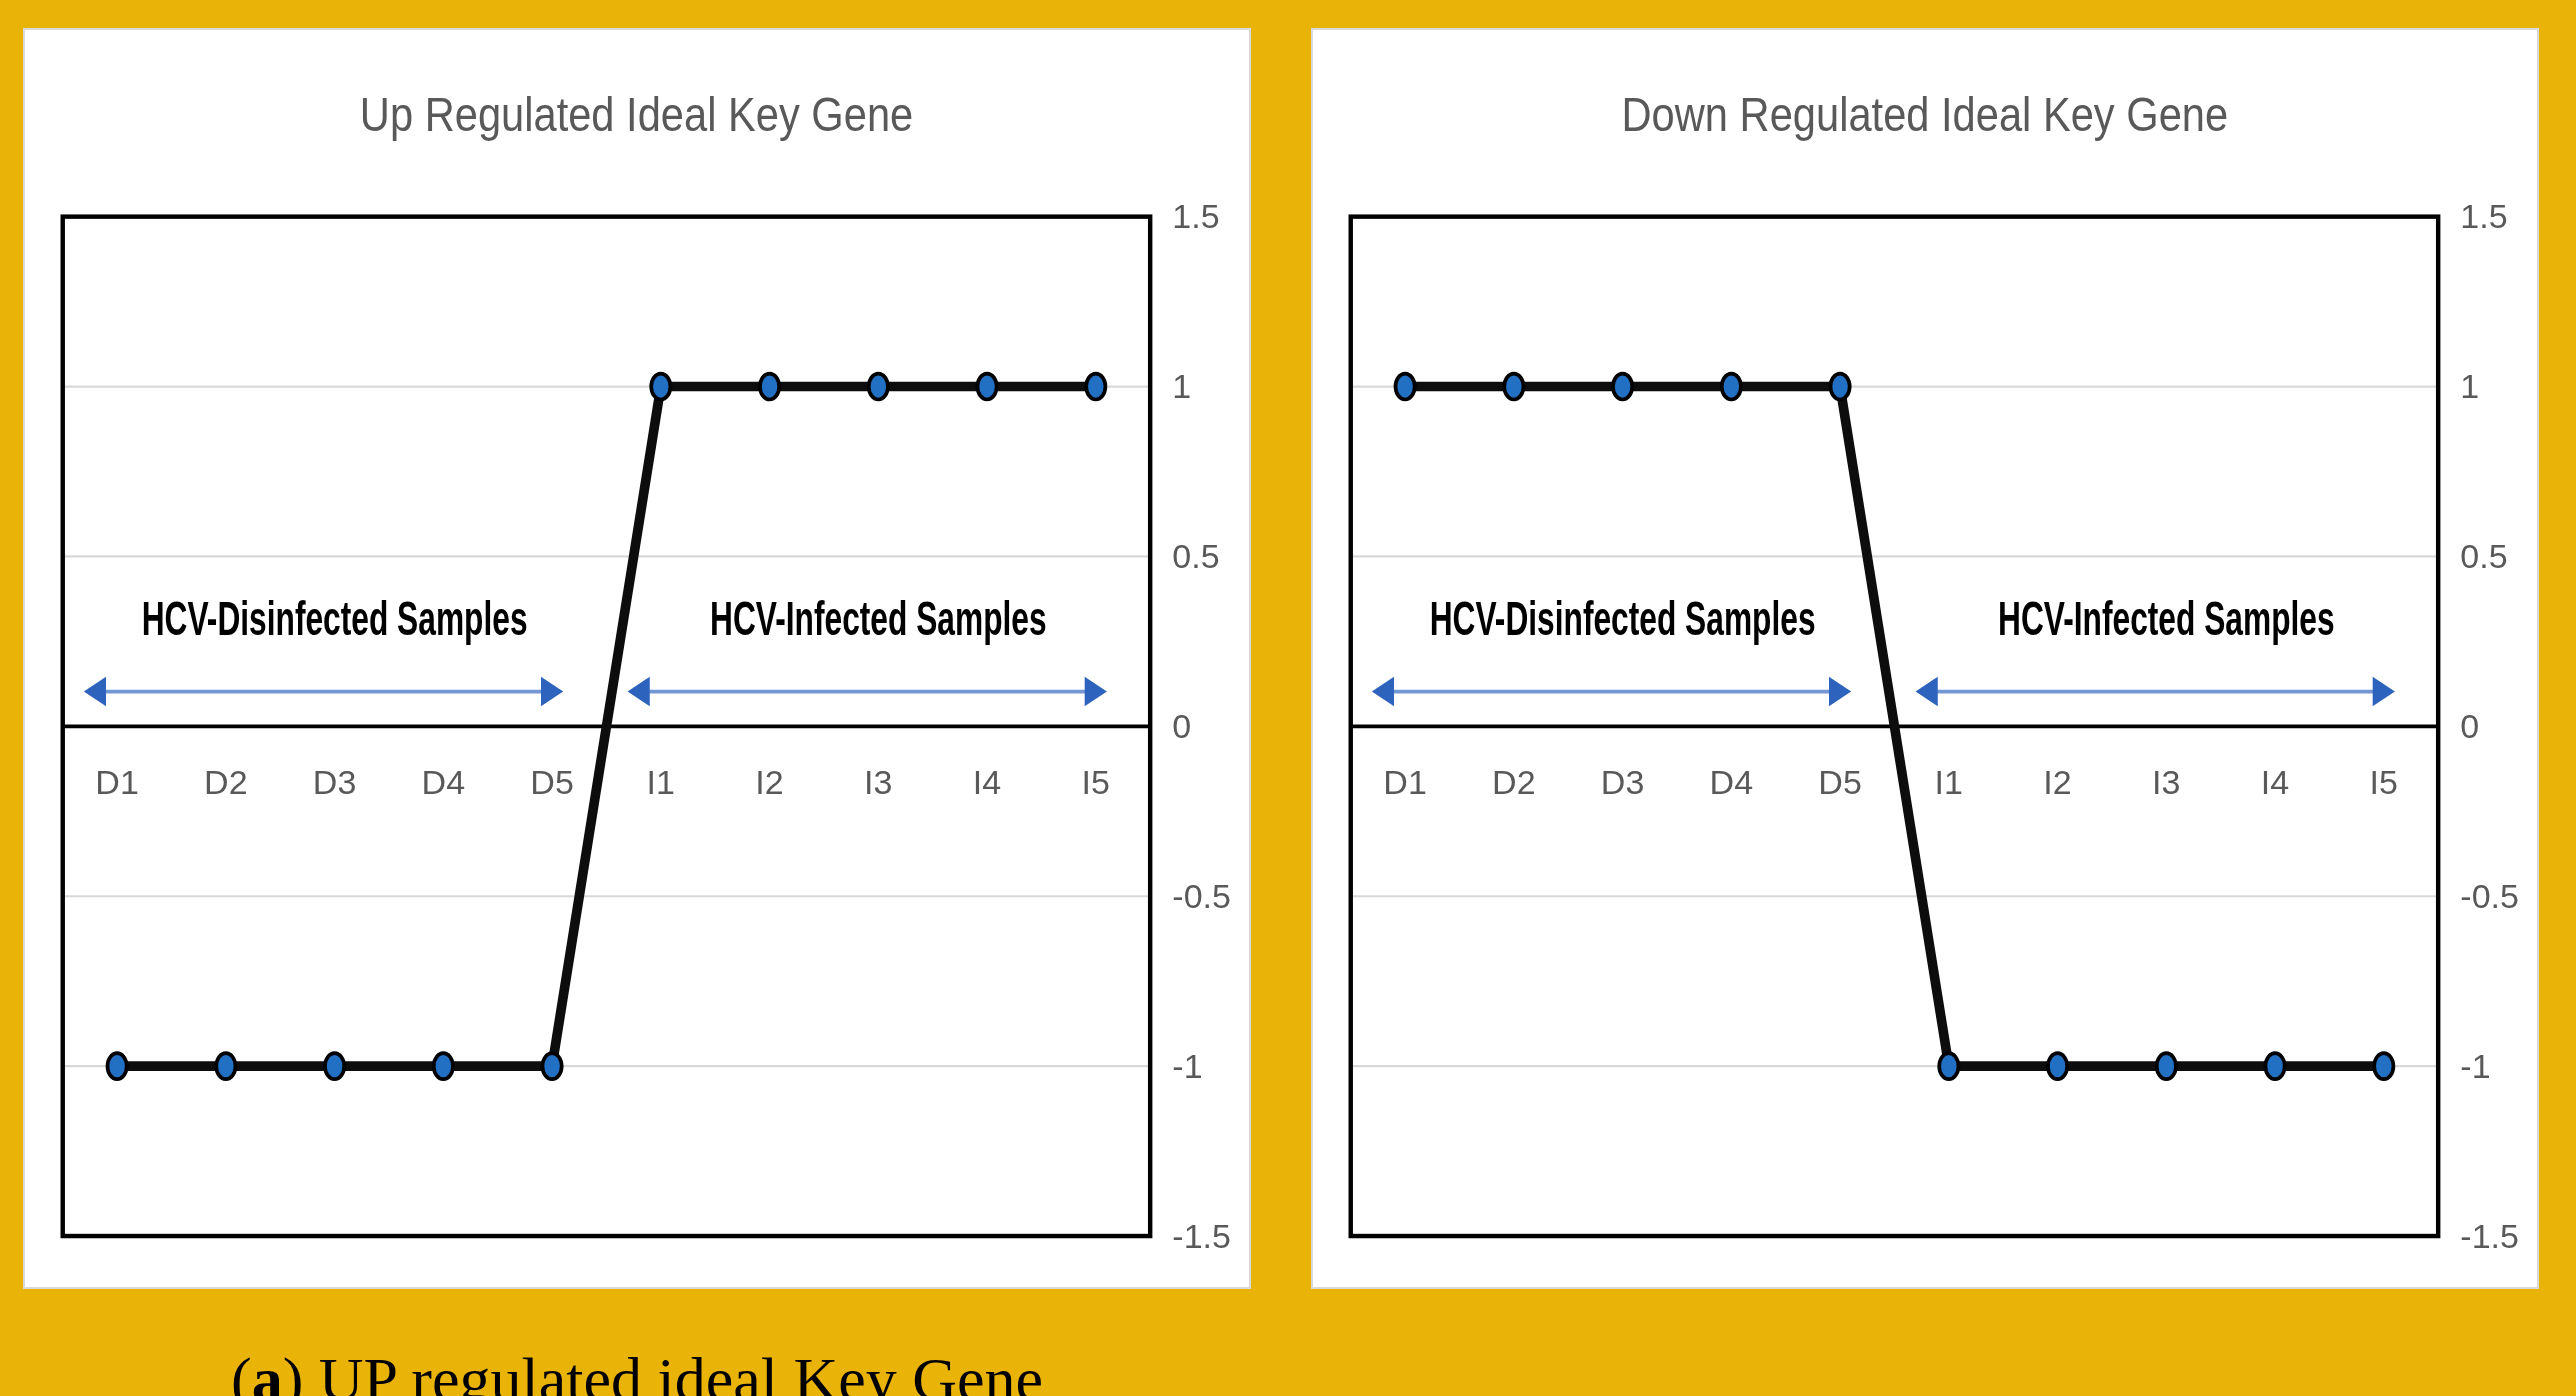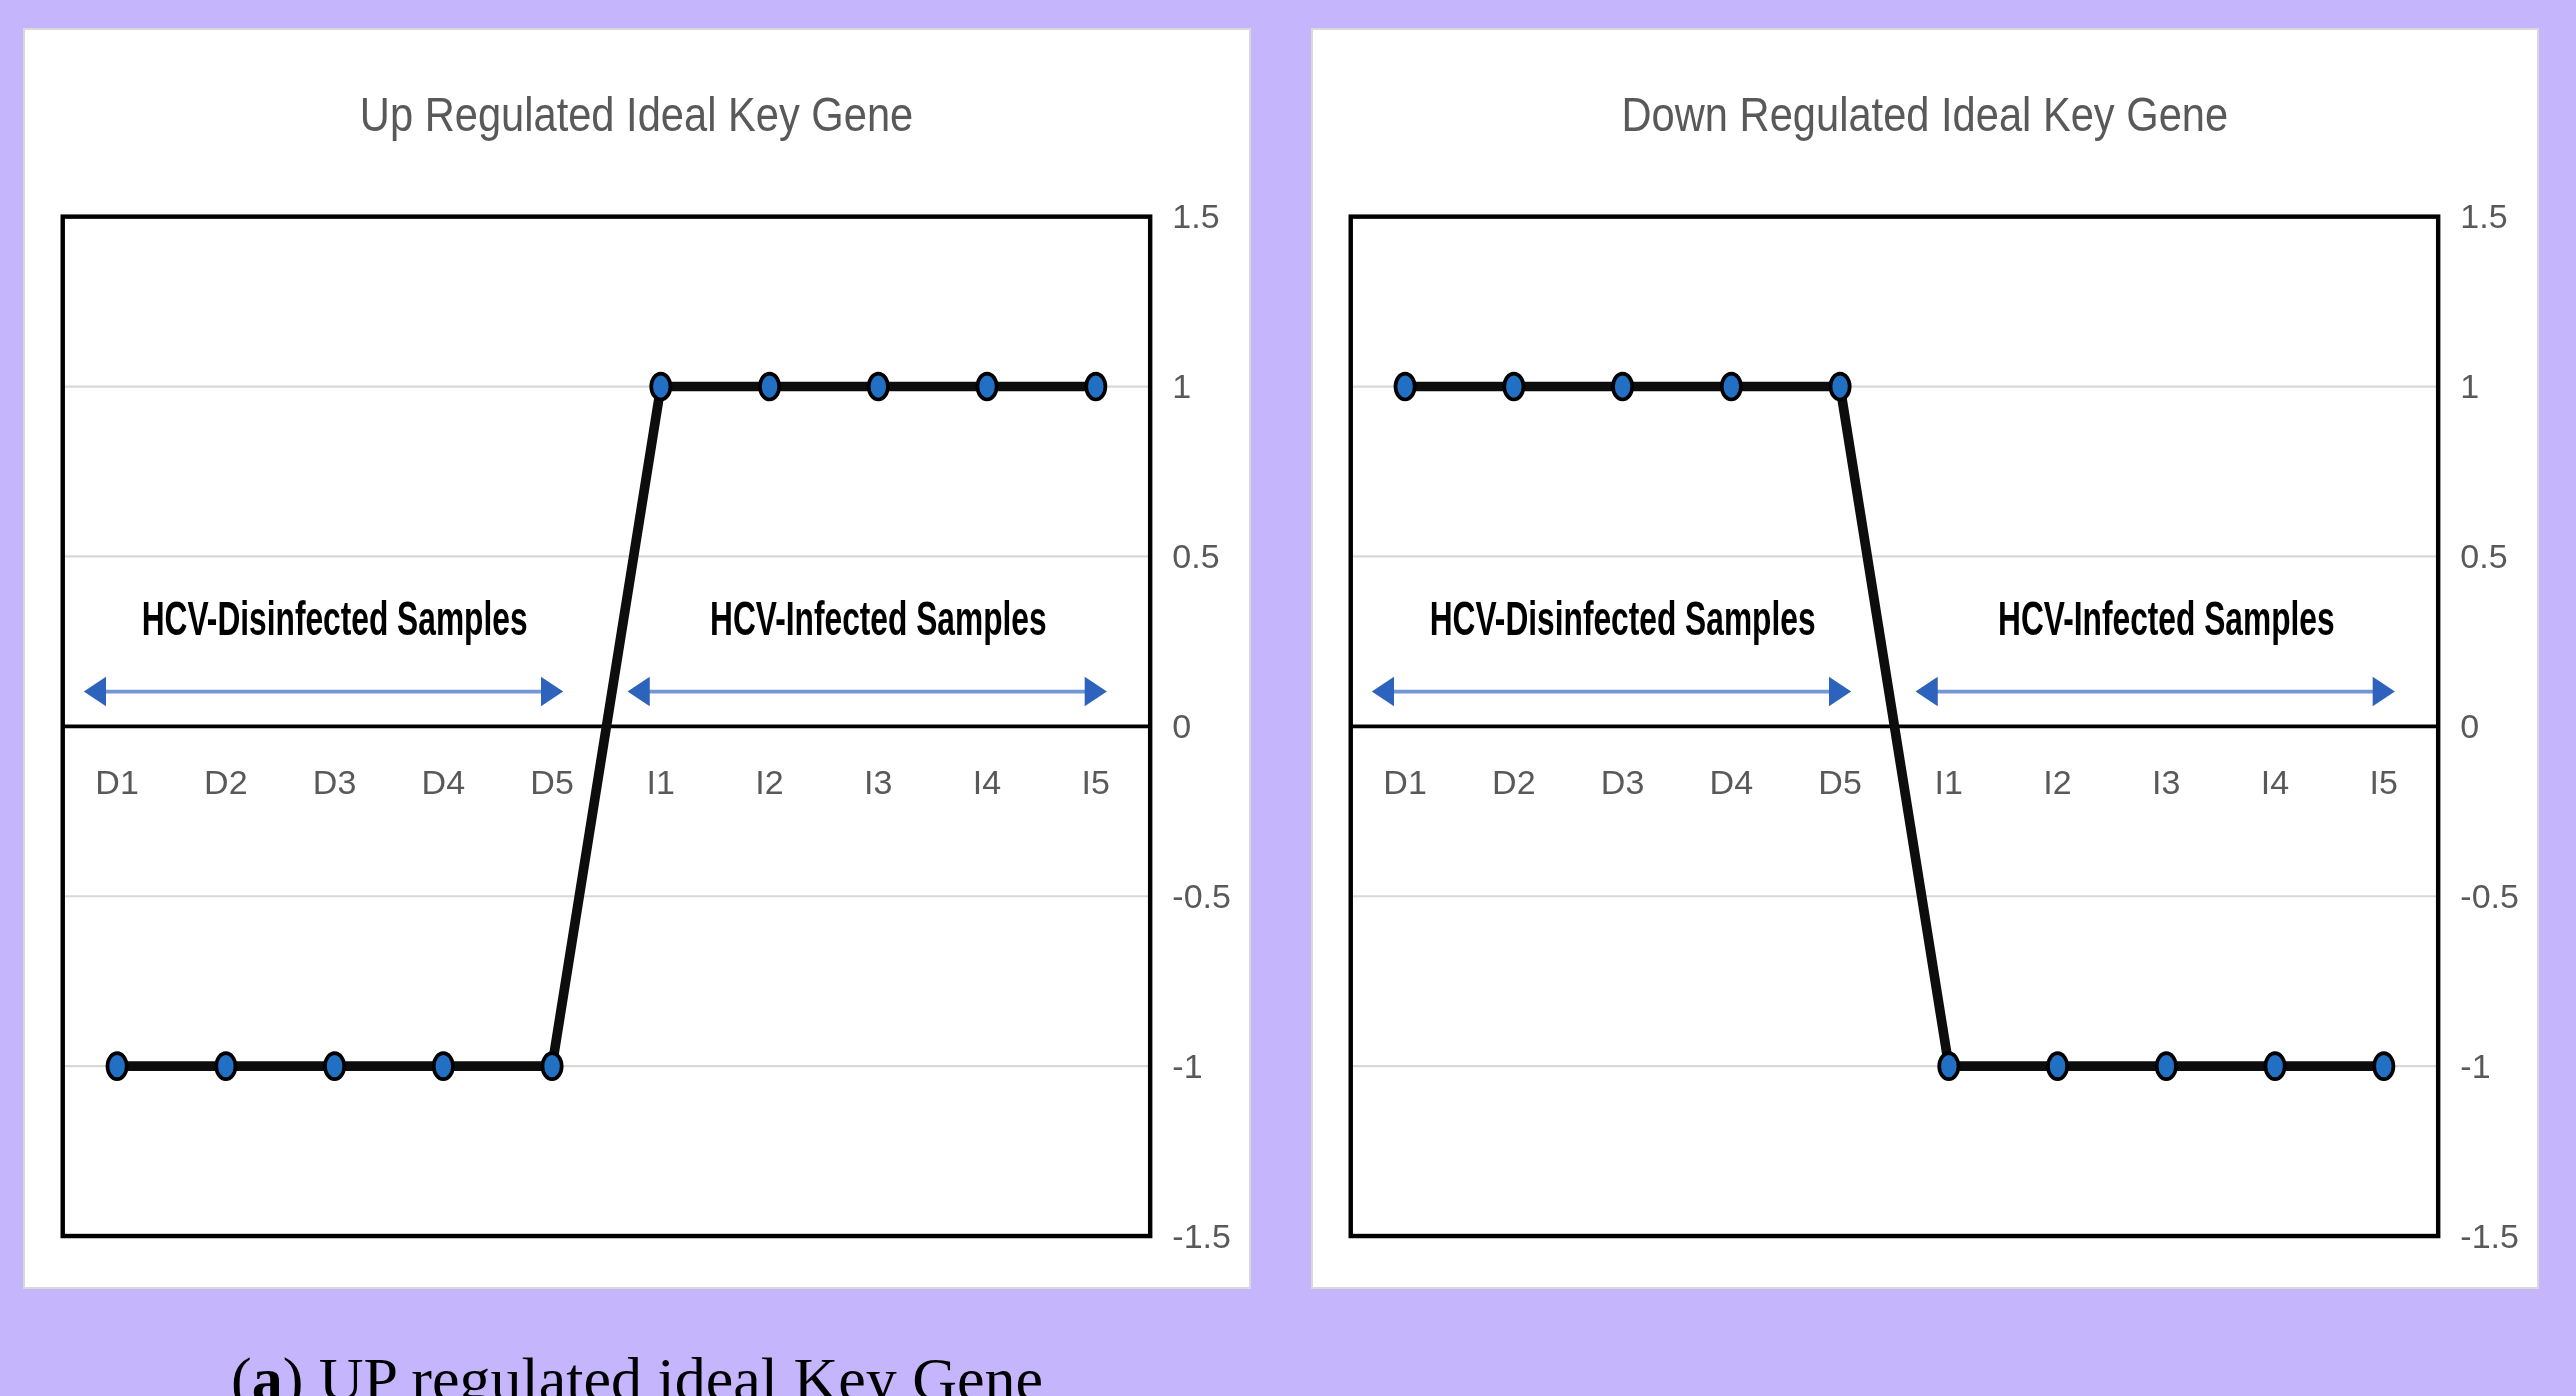--- a/index.html
+++ b/index.html
@@ -1,16 +1,16 @@
 <!DOCTYPE html>
 <html style="font-size:12px"><head>
 <meta charset="utf-8">
 <style>
   html,body{margin:0;padding:0;background:#ffffff;}
-  .figure{position:relative;width:2576px;height:1396px;background:#c4b5fd;overflow:hidden;
+  .figure{position:relative;width:2576px;height:1396px;background:#eab308;overflow:hidden;
           font-family:"Liberation Sans",sans-serif;}
   .panel{position:absolute;top:28px;width:1228px;height:1261px;background:#ffffff;
          border:2.2px solid #d9d9d9;box-sizing:border-box;}
   .panel.left{left:23px;}
   .panel.right{left:1311px;}
   .chart-title{position:absolute;top:53px;left:0;width:100%;text-align:center;
                font-size:49px;line-height:62px;color:#595959;font-weight:400;white-space:nowrap;}
   .chart-title .squeeze{display:inline-block;transform:scaleX(0.85);transform-origin:center;}
   .plot-svg{position:absolute;left:0;top:0;width:1228px;height:1261px;}
   svg text{font-family:"Liberation Sans",sans-serif;}

